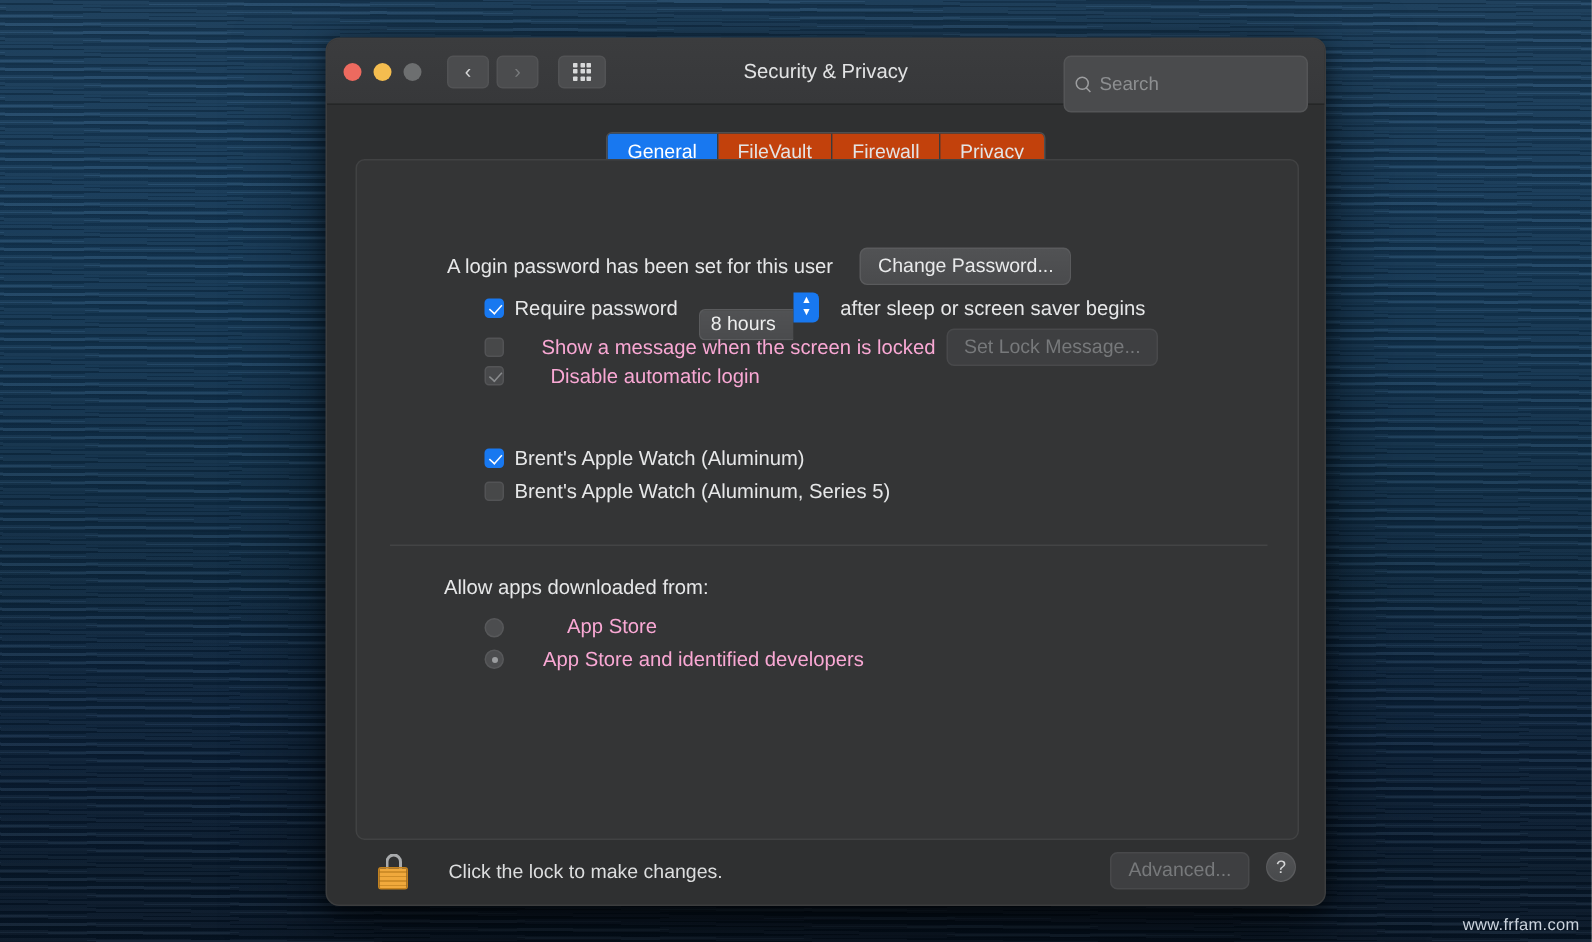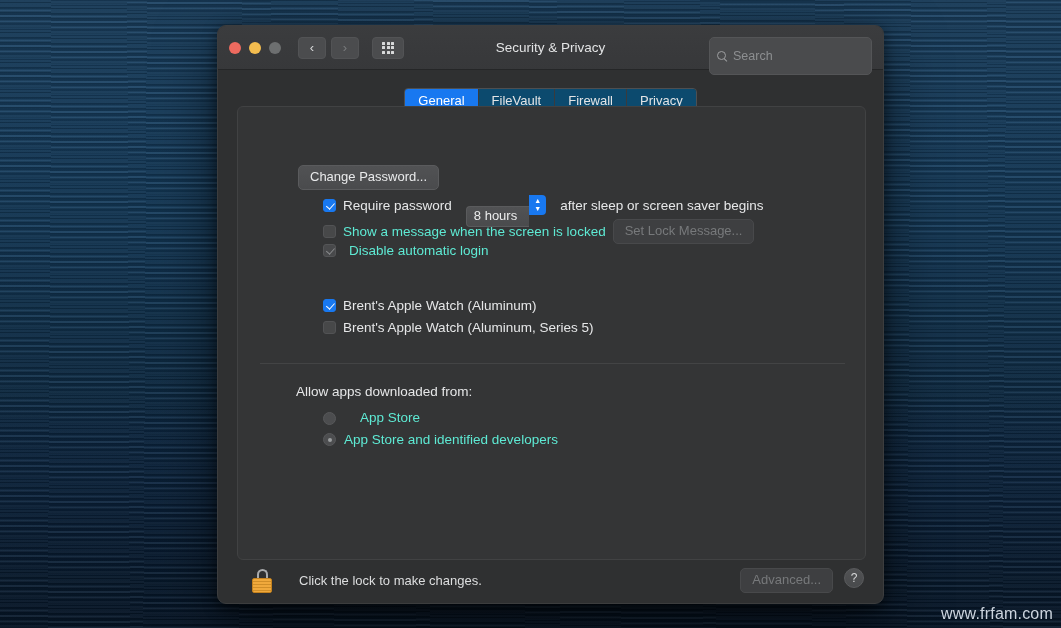--- a/index.html
+++ b/index.html
@@ -160,21 +160,21 @@
   .tabs {
     display: flex;
     border-radius: 4px;
     overflow: hidden;
     border: 1px solid #4e4f51;
   }
   .tab {
     padding: 3px 13px 4px;
     font-size: 13px;
     color: #e3e4e5;
-    background: #0c4a6e;
+    background: #c2410c;
     border-right: 1px solid #3a3b3d;
     line-height: 17px;
   }
   .tab:last-child { border-right: none; }
   .tab.active {
     background: #1878f0;
     color: #ffffff;
   }
 
   
@@ -267,21 +267,21 @@
     position: absolute;
     left: 4px; top: 1px;
     width: 3.5px; height: 7px;
     border: solid #ffffff;
     border-width: 0 1.8px 1.8px 0;
     transform: rotate(42deg);
   }
   .cbox.on-dim::after { border-color: #8a8c8e; }
 
   .lbl { font-size: 13.5px; color: #e6e7e8; }
-  .lbl.dim { color: #5eead4; }
+  .lbl.dim { color: #f9a8d4; margin-left: 18px; }
 
   
   #duration-control {
     display: flex;
     align-items: center;
     margin: 0 7px;
     height: 20px;
   }
   #duration-value {
     background: linear-gradient(to bottom, #515254, #4a4b4d);
@@ -429,21 +429,21 @@
     border: 1px solid #5a5b5d;
     color: #d5d6d7;
     font-size: 12px;
     display: flex; align-items: center; justify-content: center;
   }
 
   #watermark {
     position: absolute;
     right: 8px;
     bottom: 5px;
-    font-size: 16px;
+    font-size: 11px;
     color: #ccd4de;
     font-family: "Liberation Sans", sans-serif;
     letter-spacing: 0.2px;
   }
 </style>
 </head>
 <body>
 
 <div id="window">
 
@@ -487,20 +487,21 @@
       <div class="tab active">General</div>
       <div class="tab">FileVault</div>
       <div class="tab">Firewall</div>
       <div class="tab">Privacy</div>
     </div>
   </div>
 
   <div id="panel">
 
     <div id="pw-row">
+      <span id="pw-label">A login password has been set for this user</span>
       <button class="btn">Change Password...</button>
     </div>
 
     <div id="require-row">
       <span class="cbox on"></span>
       <span class="lbl">Require password</span>
       <span id="duration-control">
         <span id="duration-value">8 hours</span>
         <span id="duration-stepper">
           <span>▲</span>

